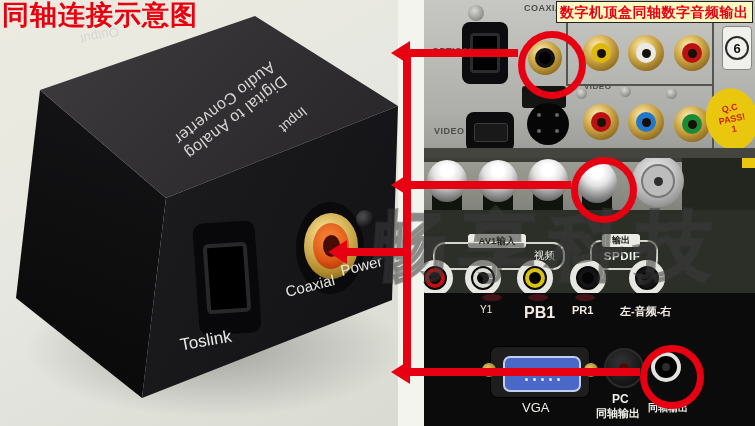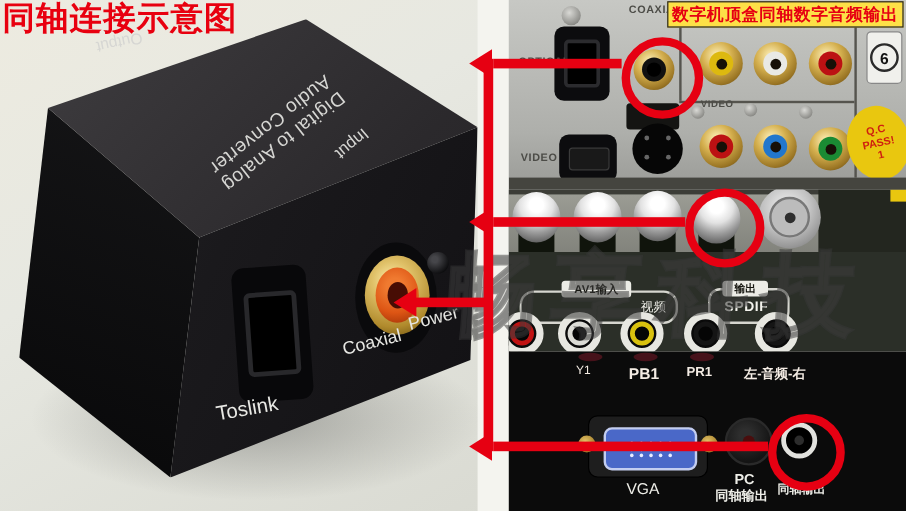--- a/index.html
+++ b/index.html
@@ -55,21 +55,21 @@
     display:flex;align-items:center;justify-content:center;}
   .wjack>span{display:block;width:12px;height:12px;border-radius:50%;border:4px solid #151515;background:#050505;}
   .outline-grp{position:absolute;border:2px solid #d6d6cf;border-radius:12px;background:transparent;}
   .tag-box{position:absolute;background:#ecece6;color:#15150f;font-weight:bold;border-radius:3px;
     display:flex;align-items:center;justify-content:center;white-space:nowrap;}
   .wtext{position:absolute;color:#eeeee8;white-space:nowrap;}
   .rline{position:absolute;background:#e60012;z-index:50;}
   .arrow-left{position:absolute;width:0;height:0;border-top:12px solid transparent;
     border-bottom:12px solid transparent;border-right:19px solid #e60012;z-index:51;}
   .rcircle{position:absolute;border:7px solid #e60012;border-radius:50%;z-index:50;background:transparent;}
-  .banner{position:absolute;background:#fde047;color:#e60012;font-weight:bold;font-size:14px;
+  .banner{position:absolute;background:#fef9c3;color:#e60012;font-weight:bold;font-size:14px;
     line-height:18px;padding:1px 3px;white-space:nowrap;z-index:60;letter-spacing:.5px;text-align:right;}
   .title{position:absolute;left:2px;top:-3px;color:#e8000f;font-weight:bold;font-size:27px;
     letter-spacing:1px;z-index:60;white-space:nowrap;}
   .watermark{position:absolute;left:372px;top:196px;font-size:76px;font-weight:bold;letter-spacing:12px;
     color:rgba(90,90,90,.16);-webkit-text-stroke:2.5px rgba(55,55,55,.5);z-index:15;
     transform:skewX(-4deg);white-space:nowrap;}
 </style>
 </head>
 <body>
 
@@ -228,21 +228,21 @@
     <div class="wjack" style="left:205px;top:102px;">
         <span></span>
       </div>
   </div>
 
   <div class="panel3">
     <div class="abs" style="left:58px;top:1px;width:20px;height:7px;border-radius:50%;background:#46121a;"></div>
     <div class="abs" style="left:104px;top:1px;width:20px;height:7px;border-radius:50%;background:#46121a;"></div>
     <div class="abs" style="left:151px;top:1px;width:20px;height:7px;border-radius:50%;background:#46121a;"></div>
     <div class="wtext" style="left:56px;top:11px;font-size:10px;font-weight:normal;color:#f4ece4;">Y1</div>
-    <div class="wtext" style="left:100px;top:11px;font-size:13px;font-weight:bold;color:#f4ece4;">PB1</div>
+    <div class="wtext" style="left:100px;top:11px;font-size:16px;font-weight:bold;color:#f4ece4;">PB1</div>
     <div class="wtext" style="left:148px;top:11px;font-size:11px;font-weight:bold;color:#f4ece4;">PR1</div>
     <div class="wtext" style="left:196px;top:11px;font-size:11px;font-weight:bold;color:#f4ece4;">左-音频-右</div>
 
     <div class="abs" style="left:66px;top:53px;width:98px;height:50px;background:#1e1e1e;border-radius:8px;border:1px solid #000;">
       <span class="screw" style="left:-9px;top:16px;width:14px;height:14px;background:radial-gradient(circle at 40% 35%,#e3c268,#a5812c 70%,#6e5312);"></span>
       <span class="screw" style="left:93px;top:16px;width:14px;height:14px;background:radial-gradient(circle at 40% 35%,#e3c268,#a5812c 70%,#6e5312);"></span>
       <span class="abs" style="left:12px;top:9px;width:74px;height:32px;background:#4a68c8;border:2px solid #c3cdf0;border-radius:7px;
                    display:flex;flex-direction:column;align-items:center;justify-content:center;gap:2px;">
         <i style="display:flex;gap:5px;">
             <b style="width:3px;height:3px;border-radius:50%;background:#e8ecff;display:block;"></b>

